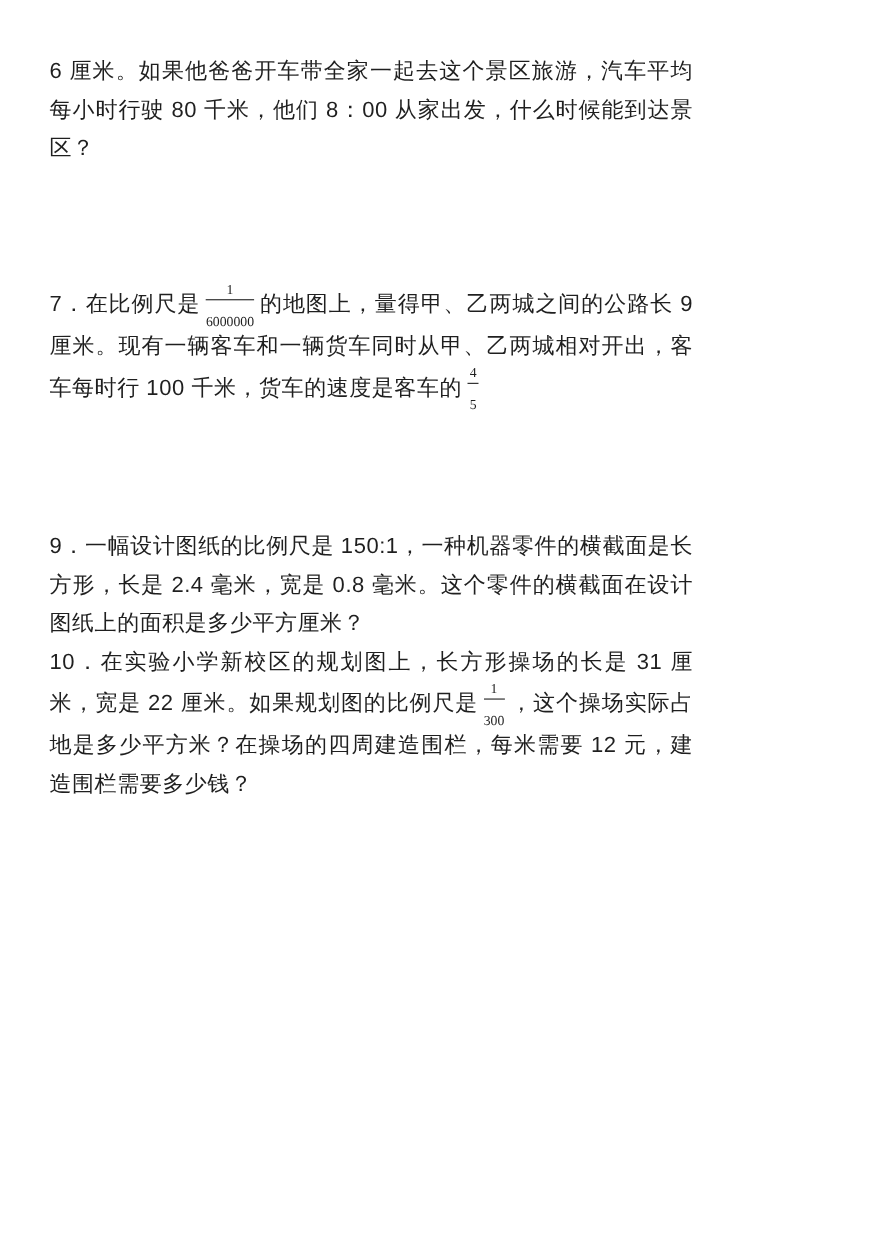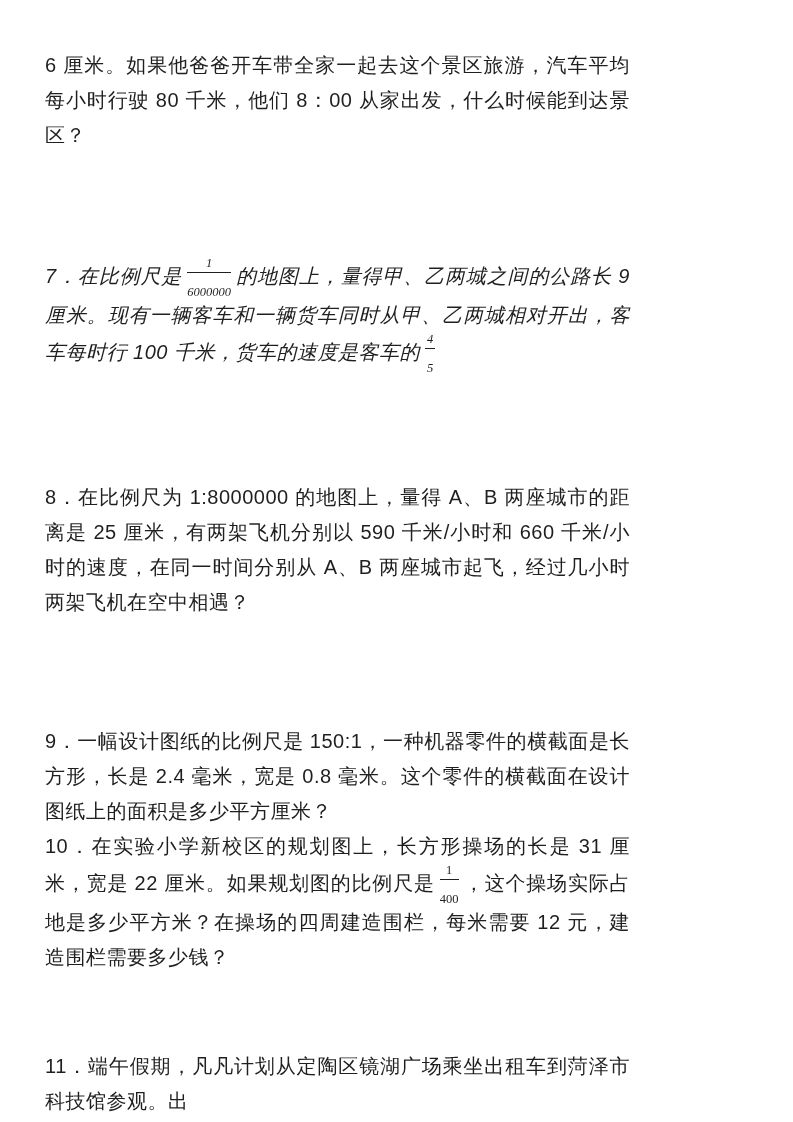--- a/index.html
+++ b/index.html
@@ -20,21 +20,21 @@
   }
   .problem {
     font-size: 20px;
     line-height: 35px;
     text-align: justify;
     margin: 0;
     letter-spacing: 0.5px;
   }
   
   .gap-p6  { margin-bottom: 104px; }
-  .gap-p7  { margin-bottom: 106px; font-style: italic; }
+  .gap-p7  { margin-bottom: 106px; }
   .gap-p8  { margin-bottom: 104px; }
   .gap-p9  { }
   .gap-p10 { margin-bottom: 74px; }
   .gap-p11 { margin-bottom: 0; }
   
   .frac {
     display: inline-flex;
     flex-direction: column;
     align-items: center;
     vertical-align: middle;
@@ -63,24 +63,22 @@
   <p class="problem gap-p6"><span>6 厘米。如果他爸爸开车带全家一起去这个景区旅游，汽车平均每小时行驶 80 千米，他们 8：00 从家出发，什么时候能到达景区？</span></p>
 
   <p class="problem gap-p7"><span>7．在比例尺是</span><span class="frac">
         <span class="num">1</span>
         <span class="den">6000000</span>
       </span><span>的地图上，量得甲、乙两城之间的公路长 9 厘米。现有一辆客车和一辆货车同时从甲、乙两城相对开出，客车每时行 100 千米，货车的速度是客车的</span><span class="frac">
         <span class="num">4</span>
         <span class="den">5</span>
       </span></p>
 
-  <p class="problem gap-p8"><span>8．在比例尺为 1:8000000 的地图上，量得 A、B 两座城市的距离是 25 厘米，有两架飞机分别以 590 千米/小时和 660 千米/小时的速度，在同一时间分别从 A、B 两座城市起飞，经过几小时两架飞机在空中相遇？</span></p>
 
   <p class="problem gap-p9"><span>9．一幅设计图纸的比例尺是 150:1，一种机器零件的横截面是长方形，长是 2.4 毫米，宽是 0.8 毫米。这个零件的横截面在设计图纸上的面积是多少平方厘米？</span></p>
 
   <p class="problem gap-p10"><span>10．在实验小学新校区的规划图上，长方形操场的长是 31 厘米，宽是 22 厘米。如果规划图的比例尺是</span><span class="frac">
         <span class="num">1</span>
-        <span class="den">400</span>
+        <span class="den">300</span>
       </span><span>，这个操场实际占地是多少平方米？在操场的四周建造围栏，每米需要 12 元，建造围栏需要多少钱？</span></p>
 
-  <p class="problem gap-p11"><span>11．端午假期，凡凡计划从定陶区镜湖广场乘坐出租车到菏泽市科技馆参观。出</span></p>
 
 </div>
 
 </body></html>

